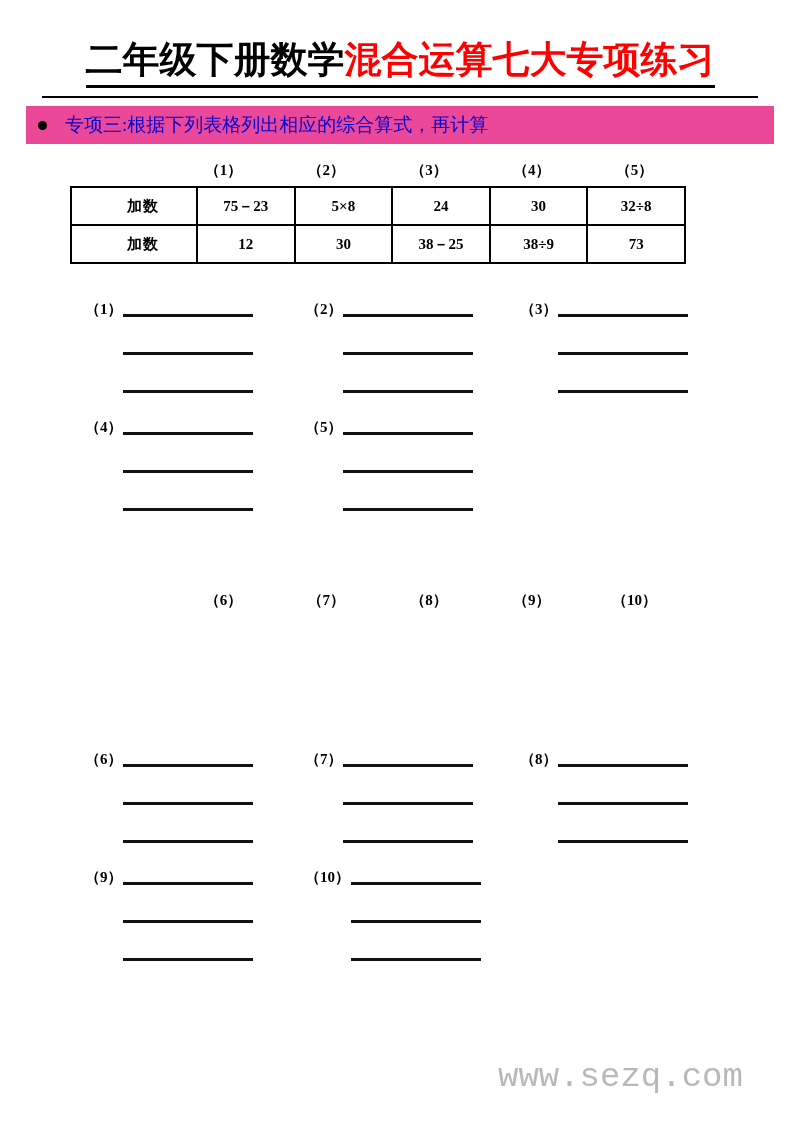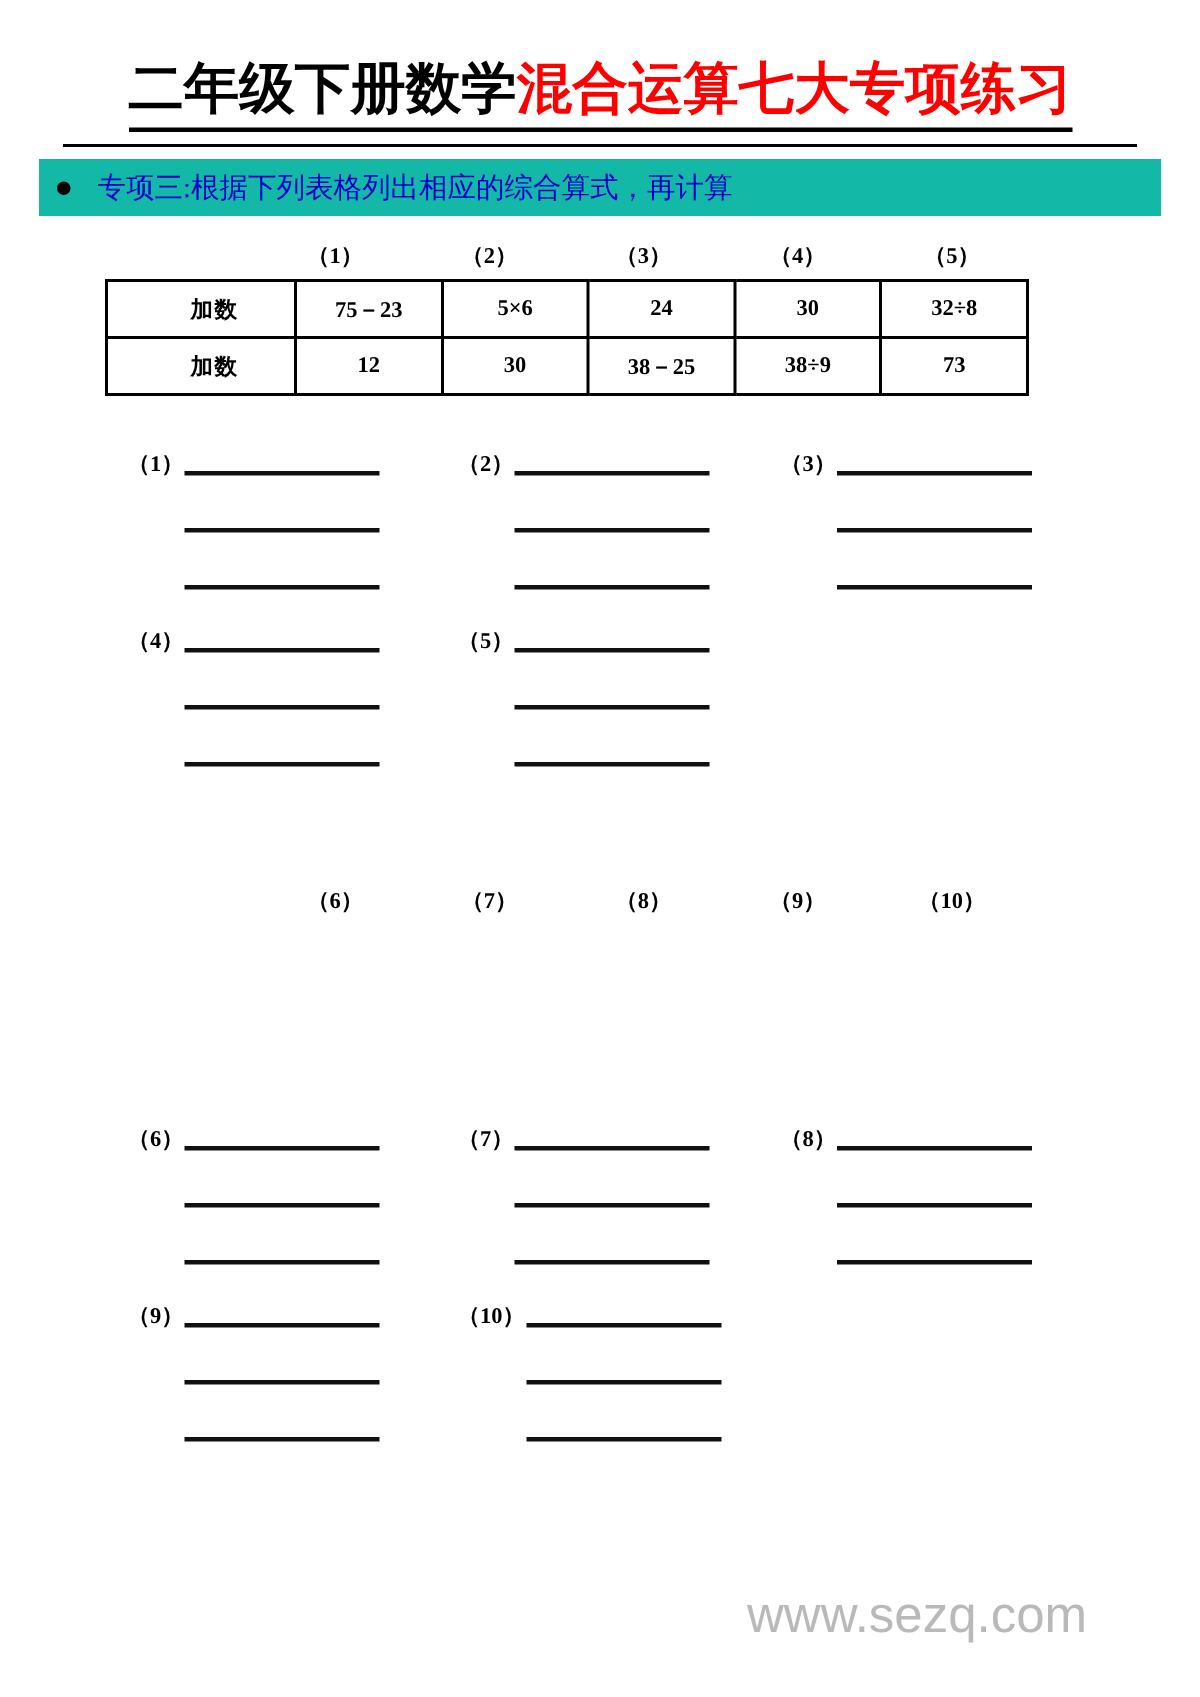--- a/index.html
+++ b/index.html
@@ -45,21 +45,21 @@
     background: #000000;
   }
 
   
   .banner {
     position: absolute;
     left: 26px;
     top: 106px;
     width: 748px;
     height: 38px;
-    background: #14b8a6;
+    background: #ec4899;
     display: flex;
     align-items: center;
   }
   .banner-bullet {
     width: 9px;
     height: 9px;
     border-radius: 50%;
     background: #000000;
     margin-left: 12px;
     flex: 0 0 auto;
@@ -146,21 +146,21 @@
   .ans-line.l0 { left: 38px; top: 14px; }
   .ans-line.l1 { left: 38px; top: 52px; }
   .ans-line.l2 { left: 38px; top: 90px; }
   .ans-block.wide .ans-line { left: 46px; }
 
   
   .watermark {
     position: absolute;
     left: 498px;
     top: 1058px;
-    font-family: Liberation Sans, sans-serif;
+    font-family: Liberation Mono, monospace;
     font-size: 34px;
     color: #b9b9b9;
     letter-spacing: 0px;
     white-space: nowrap;
   }
 </style>
 </head>
 <body>
 
 <div class="title-wrap">
@@ -180,21 +180,21 @@
     <div class="hcell col">（2）</div>
     <div class="hcell col">（3）</div>
     <div class="hcell col">（4）</div>
     <div class="hcell col">（5）</div>
   </div>
   <table class="grid">
     <tbody>
         <tr>
       <td class="rowlab">加数</td>
       <td>75－23</td>
-      <td>5×6</td>
+      <td>5×8</td>
       <td>24</td>
       <td>30</td>
       <td>32÷8</td>
     </tr>
     <tr>
       <td class="rowlab">加数</td>
       <td>12</td>
       <td>30</td>
       <td>38－25</td>
       <td>38÷9</td>

